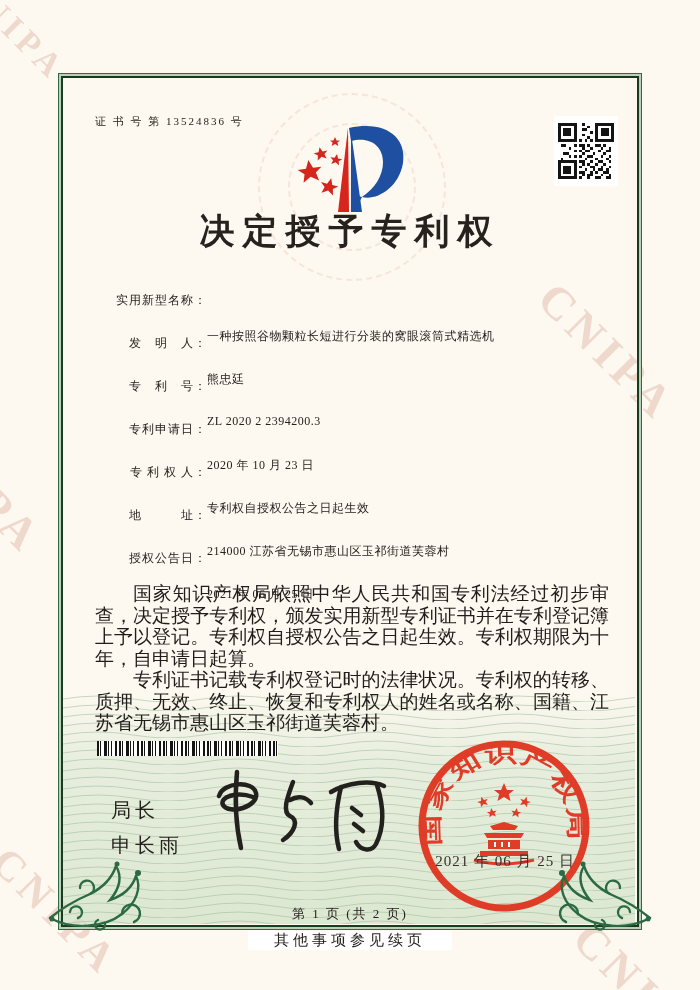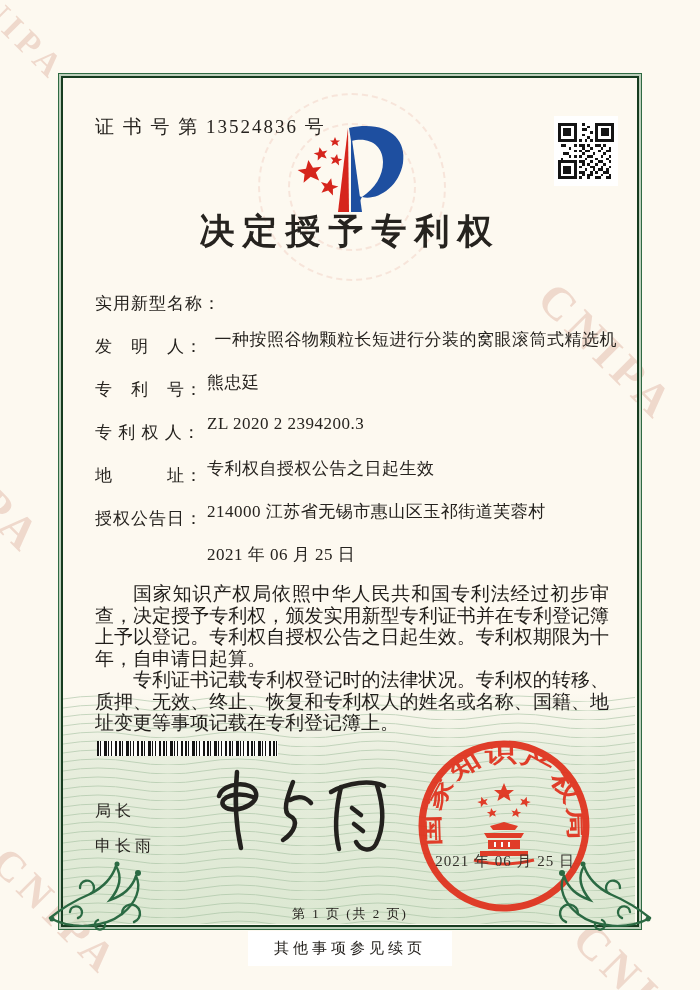--- a/index.html
+++ b/index.html
@@ -9,48 +9,48 @@
   .wm{position:absolute;font-weight:bold;color:rgba(207,141,122,0.30);
       transform:rotate(45deg);transform-origin:left top;letter-spacing:6px;white-space:nowrap;}
   .rosette{position:absolute;border:2px dashed rgba(214,122,106,0.16);border-radius:50%;}
   
   .frame{position:absolute;left:58px;top:73px;width:582px;height:855px;
          border:1px solid #2e6a42;
          box-shadow:inset 0 0 0 2px #bccfbb, inset 0 0 0 4px #173c20;}
   .wavezone{position:absolute;left:63px;top:693px;width:572px;height:231px;
             background:linear-gradient(180deg,rgba(222,234,216,0) 0%,rgba(213,228,205,0.55) 30%,rgba(209,226,200,0.75) 100%);}
   .wavezone svg{position:absolute;inset:0;opacity:.55;}
-  .certno{position:absolute;left:95px;top:114px;font-size:19px;letter-spacing:2px;}
+  .certno{position:absolute;left:95px;top:114px;font-size:11px;letter-spacing:2px;}
   .logo{position:absolute;left:282px;top:120px;}
   .qr{position:absolute;left:554px;top:116px;width:64px;height:70px;background:#fff;
       display:flex;align-items:center;justify-content:center;}
   .title{position:absolute;left:0;right:0;top:208px;text-align:center;
          font-size:35px;font-weight:bold;letter-spacing:8px;}
-  .fields{position:absolute;left:95px;top:292px;width:522px;font-size:17px;}
+  .fields{position:absolute;left:95px;top:292px;width:522px;font-size:12px;text-align:right;}
   .frow{height:43px;display:flex;align-items:flex-start;}
   .lab{white-space:pre;letter-spacing:1px;min-width:112px;}
   .val{letter-spacing:0.5px;white-space:pre;margin-top:36px;}
   .half{width:252px;display:flex;}
   .paras{position:absolute;left:95px;top:583px;width:514px;font-size:19px;
          line-height:21.5px;text-align:justify;color:#201d1a;}
   .paras p{margin:0;text-indent:2em;}
   .barcode{position:absolute;left:97px;top:741px;width:181px;height:15px;
     background:repeating-linear-gradient(90deg,
       #141414 0 2px,#fdfdfb 2px 3px,#141414 3px 4px,#fdfdfb 4px 7px,
       #141414 7px 10px,#fdfdfb 10px 11px,#141414 11px 12px,#fdfdfb 12px 14px,
       #141414 14px 15px,#fdfdfb 15px 18px,#141414 18px 20px,#fdfdfb 20px 22px);}
-  .signer{position:absolute;left:95px;top:793px;font-size:16px;line-height:35px;letter-spacing:4px;}
+  .signer{position:absolute;left:111px;top:793px;font-size:20px;line-height:35px;letter-spacing:4px;}
   .signature{position:absolute;left:195px;top:760px;}
   .seal{position:absolute;left:415px;top:737px;opacity:.93;}
   .sealdate{position:absolute;left:419px;top:852px;width:172px;text-align:center;
             font-size:15px;letter-spacing:1px;color:#35322c;}
   .pagefoot{position:absolute;left:0;right:0;top:905px;text-align:center;
             font-size:13px;letter-spacing:2px;}
   .note{position:absolute;left:50%;top:931px;transform:translateX(-50%);
-        background:#ffffff;padding:8px 26px;font-size:15px;letter-spacing:4px;white-space:nowrap;}
+        background:#ffffff;padding:0 26px;font-size:15px;letter-spacing:4px;white-space:nowrap;}
   .flourish{position:absolute;}
   .fl-l{left:46px;top:856px;}
   .fl-r{left:549px;top:856px;transform:scaleX(-1);}
 </style>
 </head>
 <body>
 
 <div class="page">
 
   <div class="wm" style="left:-22px;top:-34px;font-size:34px;">CNIPA</div>
@@ -140,38 +140,42 @@
       </div>
     <div class="frow">
         <span class="lab">发　明　人：</span>
         <span class="val">熊忠廷</span>
       </div>
     <div class="frow">
         <span class="lab">专　利　号：</span>
         <span class="val">ZL 2020 2 2394200.3</span>
       </div>
     <div class="frow">
+        <span class="lab">专利申请日：</span>
+        <span class="val">2020 年 10 月 23 日</span>
+      </div>
+    <div class="frow">
         <span class="lab">专 利 权 人：</span>
         <span class="val">专利权自授权公告之日起生效</span>
       </div>
     <div class="frow">
         <span class="lab">地　　　址：</span>
         <span class="val">214000 江苏省无锡市惠山区玉祁街道芙蓉村</span>
       </div>
     <div class="frow">
       <span class="half">
           <span class="lab">授权公告日：</span>
           <span class="val">2021 年 06 月 25 日</span>
         </span>
     </div>
   </div>
 
   <div class="paras">
     <p>国家知识产权局依照中华人民共和国专利法经过初步审查，决定授予专利权，颁发实用新型专利证书并在专利登记簿上予以登记。专利权自授权公告之日起生效。专利权期限为十年，自申请日起算。</p>
-    <p>专利证书记载专利权登记时的法律状况。专利权的转移、质押、无效、终止、恢复和专利权人的姓名或名称、国籍、地址变更等事项记载在专利登记簿上。</p>
+    <p>专利证书记载专利权登记时的法律状况。专利权的转移、质押、无效、终止、恢复和专利权人的姓名或名称、国籍、江苏省无锡市惠山区玉祁街道芙蓉村。</p>
   </div>
 
   <div class="barcode"></div>
 
   <div class="signer">
     <div>局长</div>
     <div>申长雨</div>
   </div>
 
   <div class="signature">

